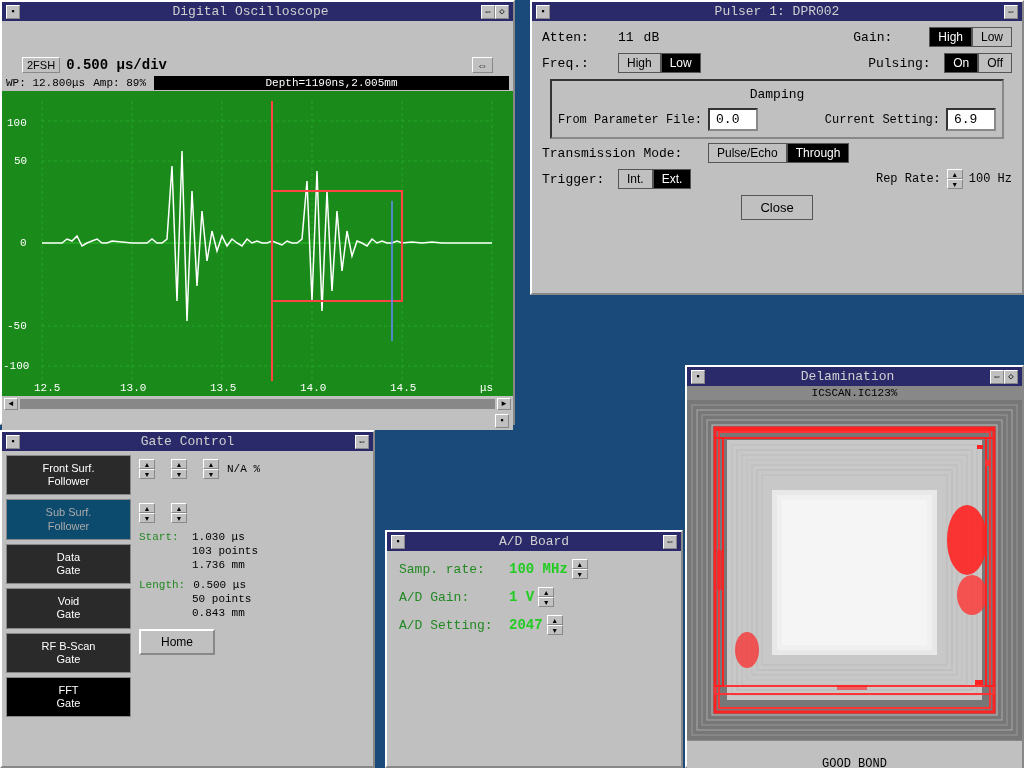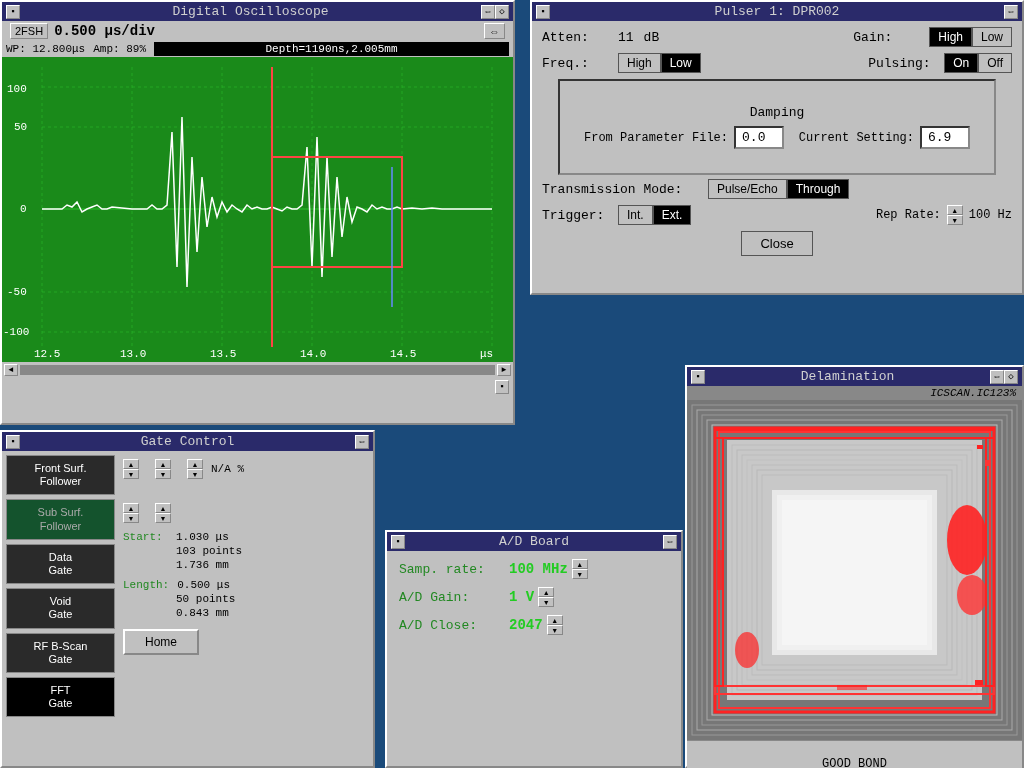--- a/index.html
+++ b/index.html
@@ -55,25 +55,26 @@
     
     #osc-window {
       left: 0;
       top: 0;
       width: 515px;
       height: 425px;
     }
 
     .osc-toolbar {
       background: #c0c0c0;
-      padding: 2px 8px;
+      padding: 2px 20px;
       display: flex;
       align-items: center;
       gap: 6px;
       font-size: 12px;
+      margin-top: 34px;
     }
 
     .osc-rate {
       flex: 1;
       font-size: 14px;
       font-weight: bold;
     }
 
     .osc-info {
       background: #c0c0c0;
@@ -185,22 +186,22 @@
     }
 
     .toggle-btn.inactive {
       background: #c0c0c0;
       color: #000;
     }
 
     .damping-section {
       background: #c0c0c0;
       border: 2px inset #888;
-      padding: 24px;
-      margin: 4px 16px;
+      padding: 6px;
+      margin: 4px 8px;
       font-family: Liberation Mono, monospace;
     }
 
     .damping-title {
       text-align: center;
       font-size: 13px;
       margin-bottom: 6px;
     }
 
     .damping-row {
@@ -229,21 +230,21 @@
     .gate-body {
       display: flex;
       padding: 4px;
       gap: 4px;
     }
 
     .gate-buttons {
       display: flex;
       flex-direction: column;
       gap: 4px;
-      width: 109px;
+      width: 125px;
     }
 
     .gate-btn {
       background: #2a2a2a;
       color: #fff;
       border: 1px solid #888;
       padding: 6px 4px;
       font-size: 11px;
       text-align: center;
       cursor: pointer;
@@ -369,23 +370,22 @@
       width: 339px;
       height: 403px;
     }
 
     .delam-sub {
       background: #888;
       text-align: center;
       padding: 1px;
       font-size: 11px;
       display: flex;
-      justify-content: flex-end;
+      justify-content: center;
       padding: 1px 6px;
-      font-style: italic;
     }
 
     .delam-image {
       width: 335px;
       height: 340px;
       background: #666;
       position: relative;
       overflow: hidden;
     }
 
@@ -600,21 +600,21 @@
 
 <div class="window" id="gate-window">
   <div class="window-title">
     <div class="win-btn">▪</div>
     <span class="title-text">Gate Control</span>
     <div class="win-btn">⇔</div>
   </div>
   <div class="gate-body">
     <div class="gate-buttons">
       <button class="gate-btn">Front Surf.<br>Follower</button>
-      <button class="gate-btn" style="background:#14532d; color:#aaa;">Sub Surf.<br>Follower</button>
+      <button class="gate-btn" style="background:#0c4a6e; color:#aaa;">Sub Surf.<br>Follower</button>
       <button class="gate-btn">Data<br>Gate</button>
       <button class="gate-btn">Void<br>Gate</button>
       <button class="gate-btn">RF B-Scan<br>Gate</button>
       <button class="gate-btn" style="background:#000; color:#fff;">FFT<br>Gate</button>
     </div>
     <div class="gate-controls">
       <div class="gate-ctrl-row">
         <div class="ctrl-arrows">
           <button class="arrow-btn">▲</button>
           <button class="arrow-btn">▼</button>
@@ -692,21 +692,21 @@
     </div>
     <div class="ad-row">
       <span class="ad-label">A/D Gain:</span>
       <span class="ad-value">1 V</span>
       <div class="ad-spin">
         <button class="arrow-btn">▲</button>
         <button class="arrow-btn">▼</button>
       </div>
     </div>
     <div class="ad-row">
-      <span class="ad-label">A/D Close:</span>
+      <span class="ad-label">A/D Setting:</span>
       <span class="ad-value">2047</span>
       <div class="ad-spin">
         <button class="arrow-btn">▲</button>
         <button class="arrow-btn">▼</button>
       </div>
     </div>
   </div>
 </div>
 
 <div class="window" id="delam-window">

